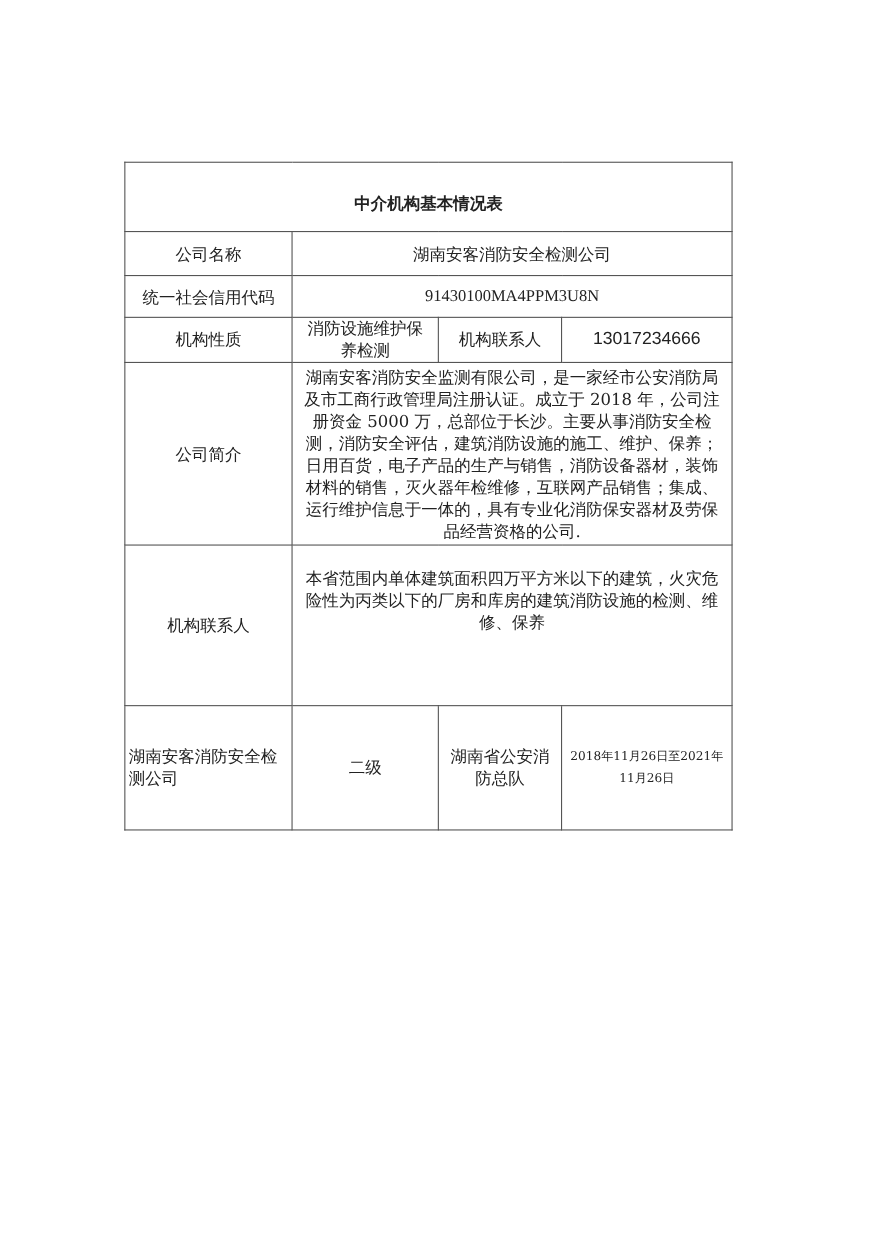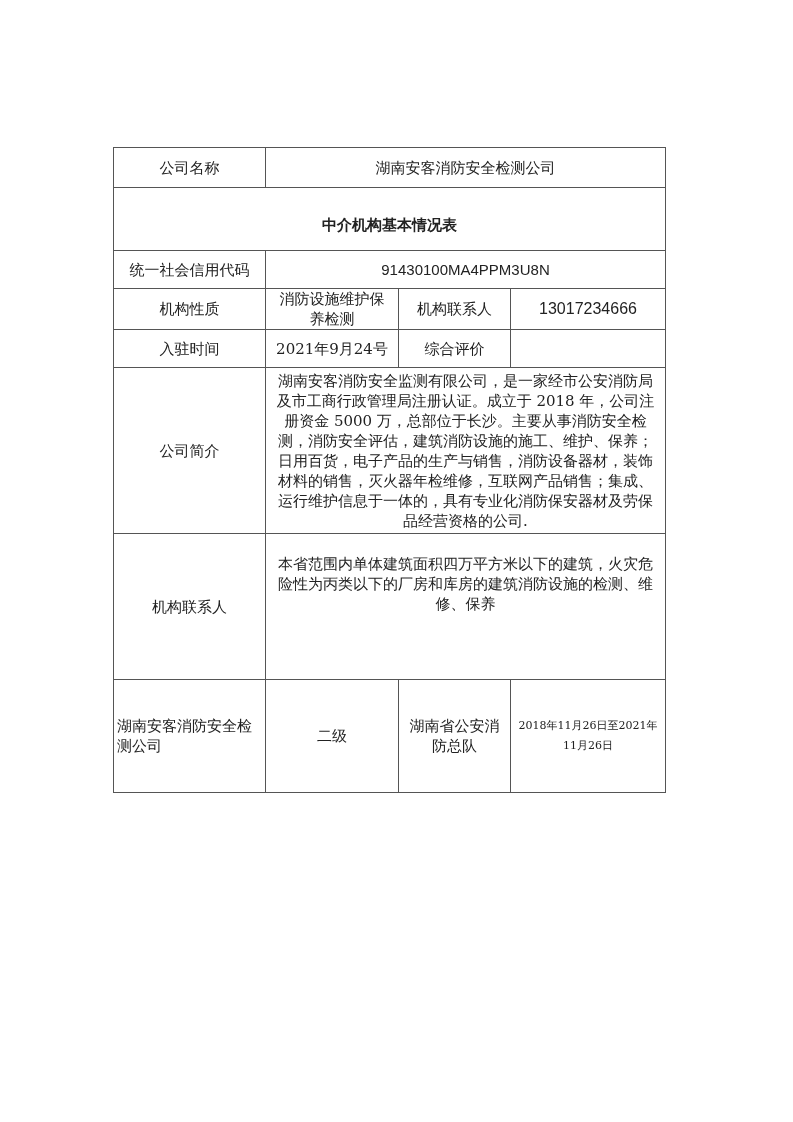--- a/index.html
+++ b/index.html
@@ -19,42 +19,36 @@
 <body>
 
 <table class="info">
   <colgroup>
       <col style="width:152px">
       <col style="width:133px">
       <col style="width:112px">
       <col style="width:155px">
     </colgroup>
   <tbody>
-      <tr style="height:40px">
+      <tr style="height:63px">
+    <td colspan="4" class="title">中介机构基本情况表</td>
+  </tr>
+  <tr style="height:40px">
     <td>公司名称</td>
     <td colspan="3">湖南安客消防安全检测公司</td>
   </tr>
-  <tr style="height:63px">
-    <td colspan="4" class="title">中介机构基本情况表</td>
-  </tr>
   <tr style="height:38px">
     <td>统一社会信用代码</td>
-    <td colspan="3" style="font-family:Liberation Sans, sans-serif">91430100MA4PPM3U8N</td>
+    <td colspan="3" style="font-family:Liberation Serif, serif">91430100MA4PPM3U8N</td>
   </tr>
   <tr style="height:40px">
     <td>机构性质</td>
     <td style="padding:0 8px">消防设施维护保养检测</td>
     <td>机构联系人</td>
     <td style="font-family:Liberation Sans, sans-serif;font-size:16px">13017234666</td>
-  </tr>
-  <tr style="height:38px">
-    <td>入驻时间</td>
-    <td>2021年9月24号</td>
-    <td>综合评价</td>
-    <td></td>
   </tr>
   <tr style="height:166px">
     <td>公司简介</td>
     <td colspan="3" class="para">湖南安客消防安全监测有限公司，是一家经市公安消防局及市工商行政管理局注册认证。成立于 2018 年，公司注册资金 5000 万，总部位于长沙。主要从事消防安全检测，消防安全评估，建筑消防设施的施工、维护、保养；日用百货，电子产品的生产与销售，消防设备器材，装饰材料的销售，灭火器年检维修，互联网产品销售；集成、运行维护信息于一体的，具有专业化消防保安器材及劳保品经营资格的公司.</td>
   </tr>
   <tr style="height:146px">
     <td>机构联系人</td>
     <td colspan="3" class="para scope">本省范围内单体建筑面积四万平方米以下的建筑，火灾危险性为丙类以下的厂房和库房的建筑消防设施的检测、维修、保养</td>
   </tr>
   <tr style="height:113px">

